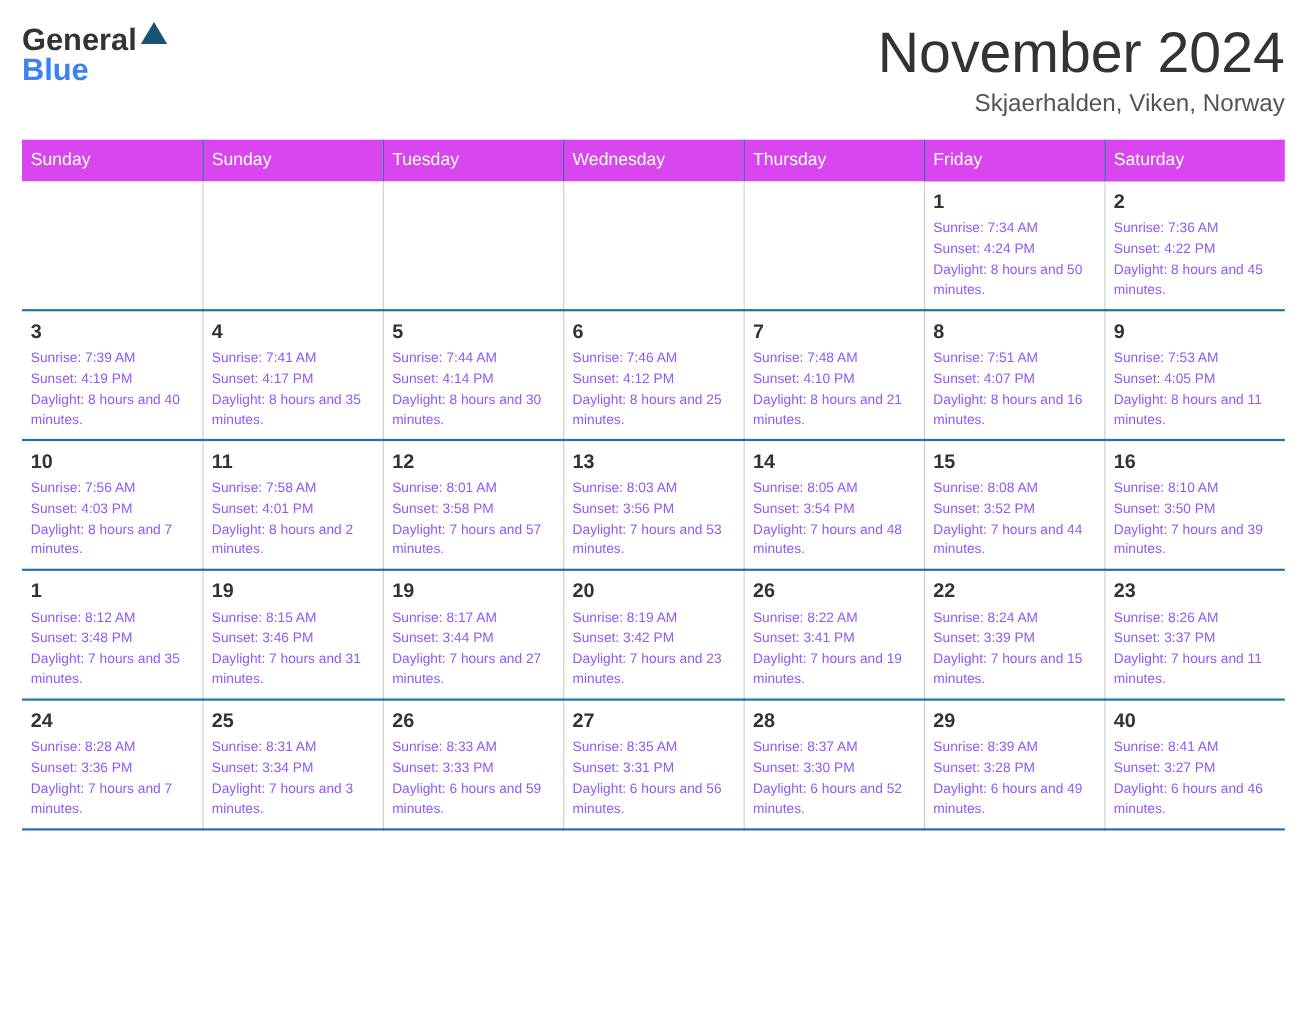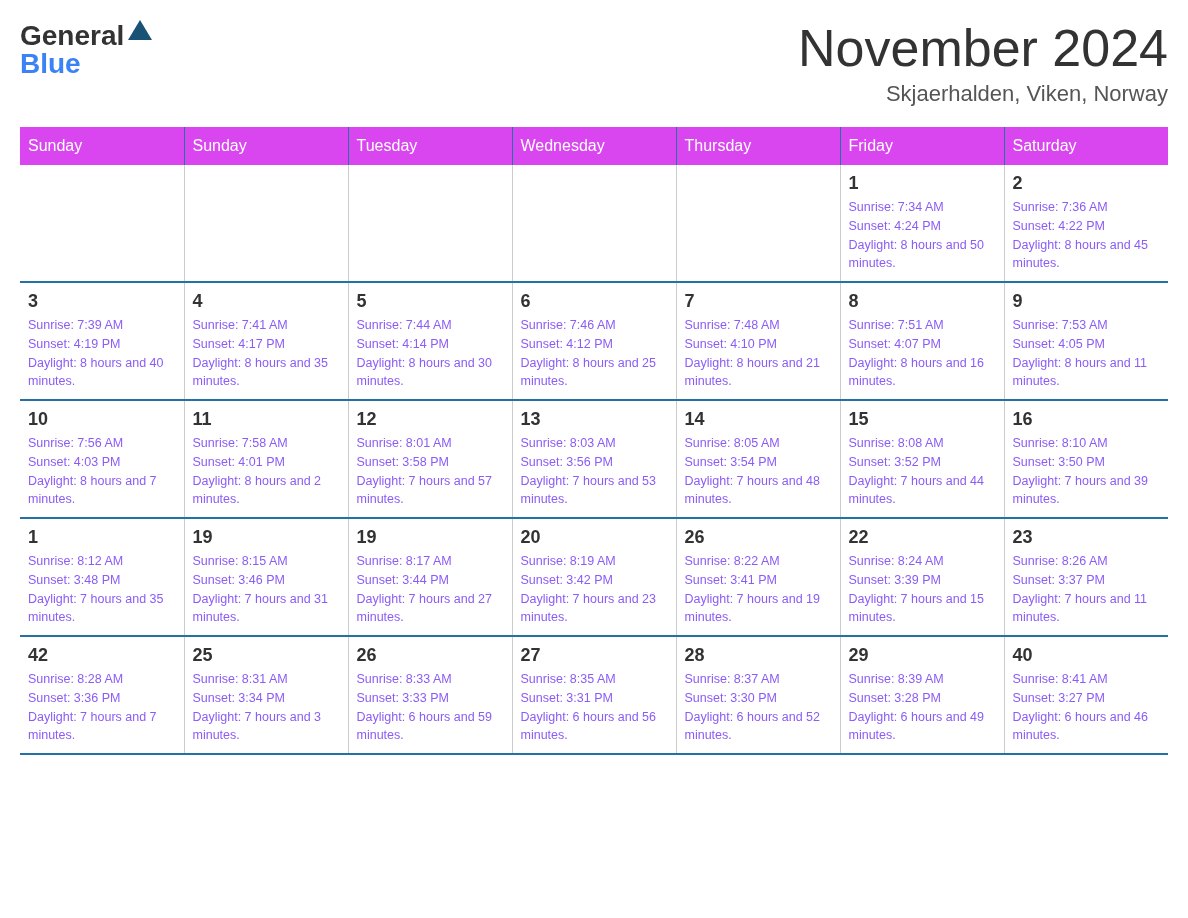--- a/index.html
+++ b/index.html
@@ -230,21 +230,21 @@
           <div class="day-number">22</div>
           <div class="day-info">Sunrise: 8:24 AM<br>Sunset: 3:39 PM<br>Daylight: 7 hours and 15 minutes.</div>
         </td>
         <td>
           <div class="day-number">23</div>
           <div class="day-info">Sunrise: 8:26 AM<br>Sunset: 3:37 PM<br>Daylight: 7 hours and 11 minutes.</div>
         </td>
       </tr>
       <tr>
         <td>
-          <div class="day-number">42</div>
+          <div class="day-number">24</div>
           <div class="day-info">Sunrise: 8:28 AM<br>Sunset: 3:36 PM<br>Daylight: 7 hours and 7 minutes.</div>
         </td>
         <td>
           <div class="day-number">25</div>
           <div class="day-info">Sunrise: 8:31 AM<br>Sunset: 3:34 PM<br>Daylight: 7 hours and 3 minutes.</div>
         </td>
         <td>
           <div class="day-number">26</div>
           <div class="day-info">Sunrise: 8:33 AM<br>Sunset: 3:33 PM<br>Daylight: 6 hours and 59 minutes.</div>
         </td>

